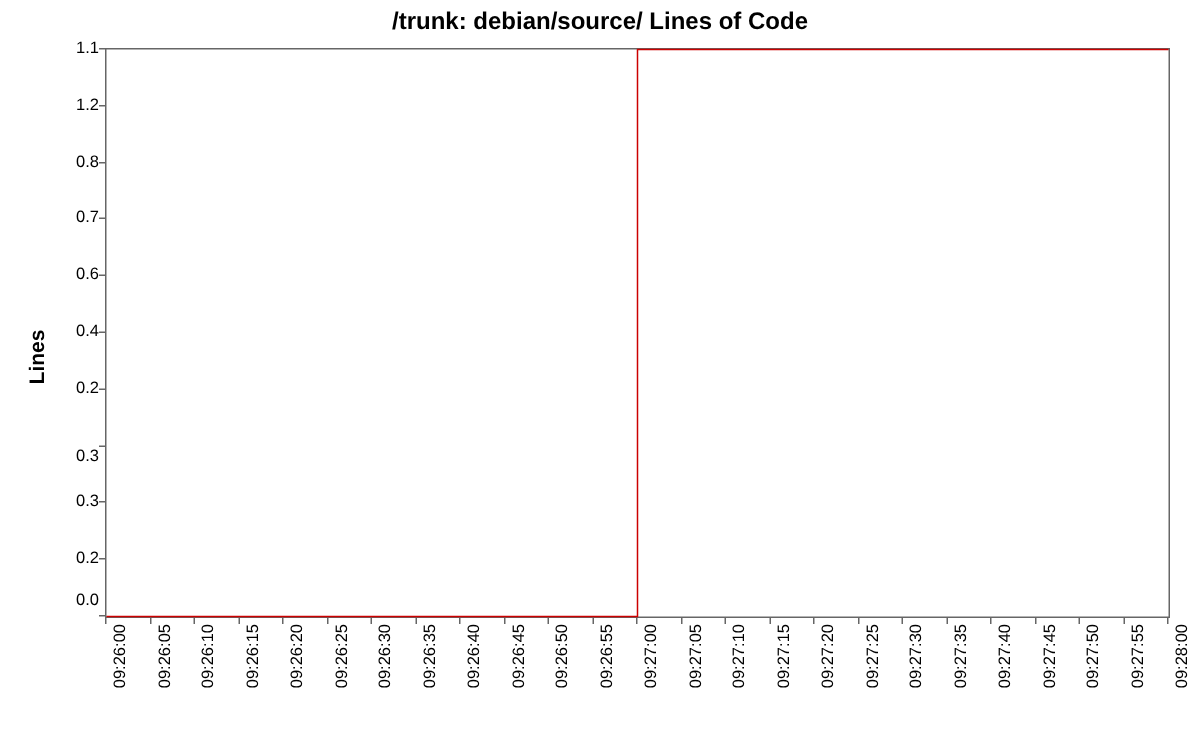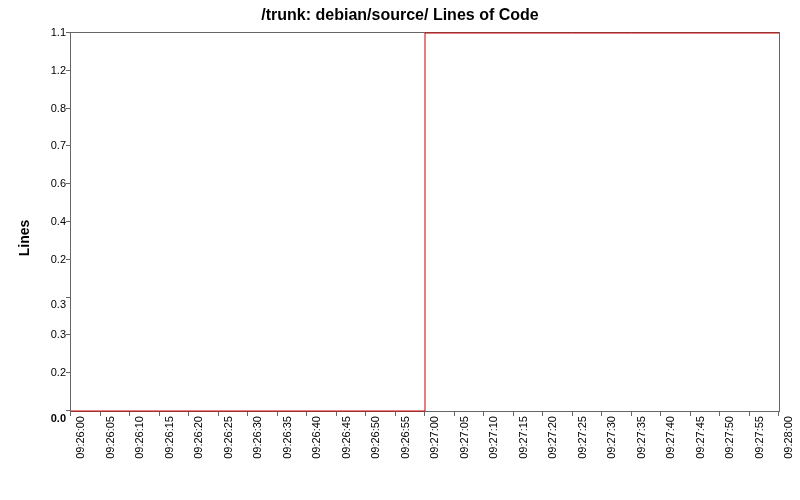--- a/index.html
+++ b/index.html
@@ -102,21 +102,21 @@
   <div class="chart-title">/trunk: debian/source/ Lines of Code</div>
   <div class="y-axis-label">Lines</div>
 
   <div class="plot-area">
     <svg class="data-line" viewBox="0 0 708 378" preserveAspectRatio="none">
       <path id="series-path" fill="none" stroke-width="1" stroke="#cc0000" d="M 0 378 L 29.5 378 L 29.5 378 L 59 378 L 59 378 L 88.5 378 L 88.5 378 L 118 378 L 118 378 L 147.5 378 L 147.5 378 L 177 378 L 177 378 L 206.5 378 L 206.5 378 L 236 378 L 236 378 L 265.5 378 L 265.5 378 L 295 378 L 295 378 L 324.5 378 L 324.5 378 L 354 378 L 354 0 L 383.5 0 L 383.5 0 L 413 0 L 413 0 L 442.5 0 L 442.5 0 L 472 0 L 472 0 L 501.5 0 L 501.5 0 L 531 0 L 531 0 L 560.5 0 L 560.5 0 L 590 0 L 590 0 L 619.5 0 L 619.5 0 L 649 0 L 649 0 L 678.5 0 L 678.5 0 L 708 0 L 708 0"></path>
     </svg>
   </div>
 
   <div id="y-ticks-holder">
-      <div class="y-tick-label" style="top: 418px; font-weight: bold;">0.0</div>
+      <div class="y-tick-label" style="top: 400px;">0.0</div>
       <div class="y-tick-mark" style="top: 410px;"></div>
       <div class="y-tick-label" style="top: 372.2px;">0.2</div>
       <div class="y-tick-mark" style="top: 372.2px;"></div>
       <div class="y-tick-label" style="top: 334.4px;">0.3</div>
       <div class="y-tick-mark" style="top: 334.4px;"></div>
       <div class="y-tick-label" style="top: 304px;">0.3</div>
       <div class="y-tick-mark" style="top: 296.6px;"></div>
       <div class="y-tick-label" style="top: 258.8px;">0.2</div>
       <div class="y-tick-mark" style="top: 258.8px;"></div>
       <div class="y-tick-label" style="top: 221px;">0.4</div>

